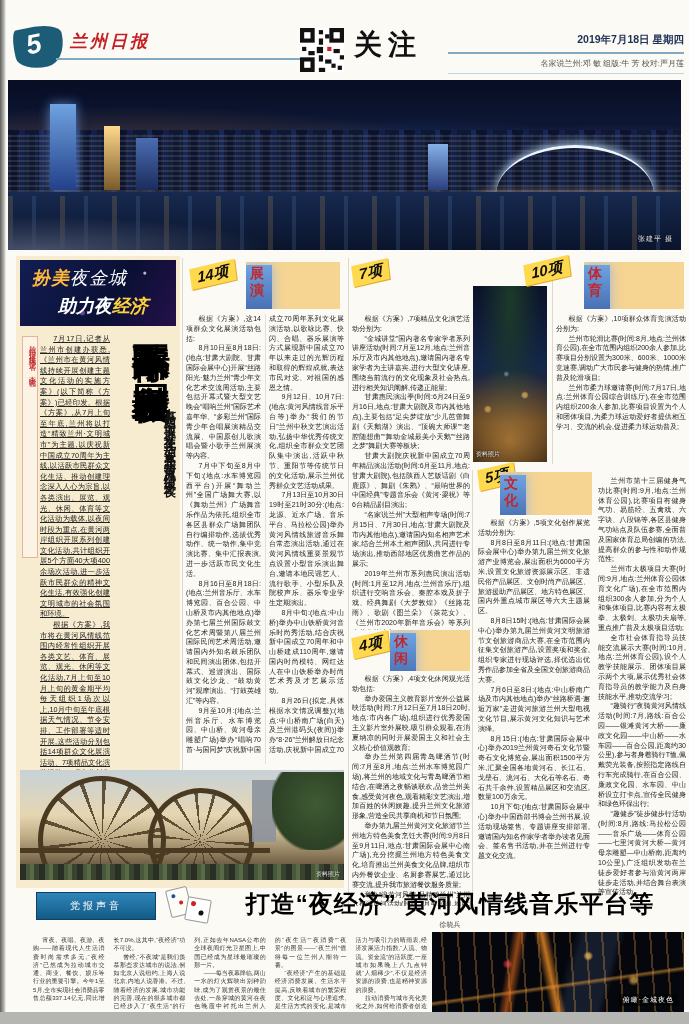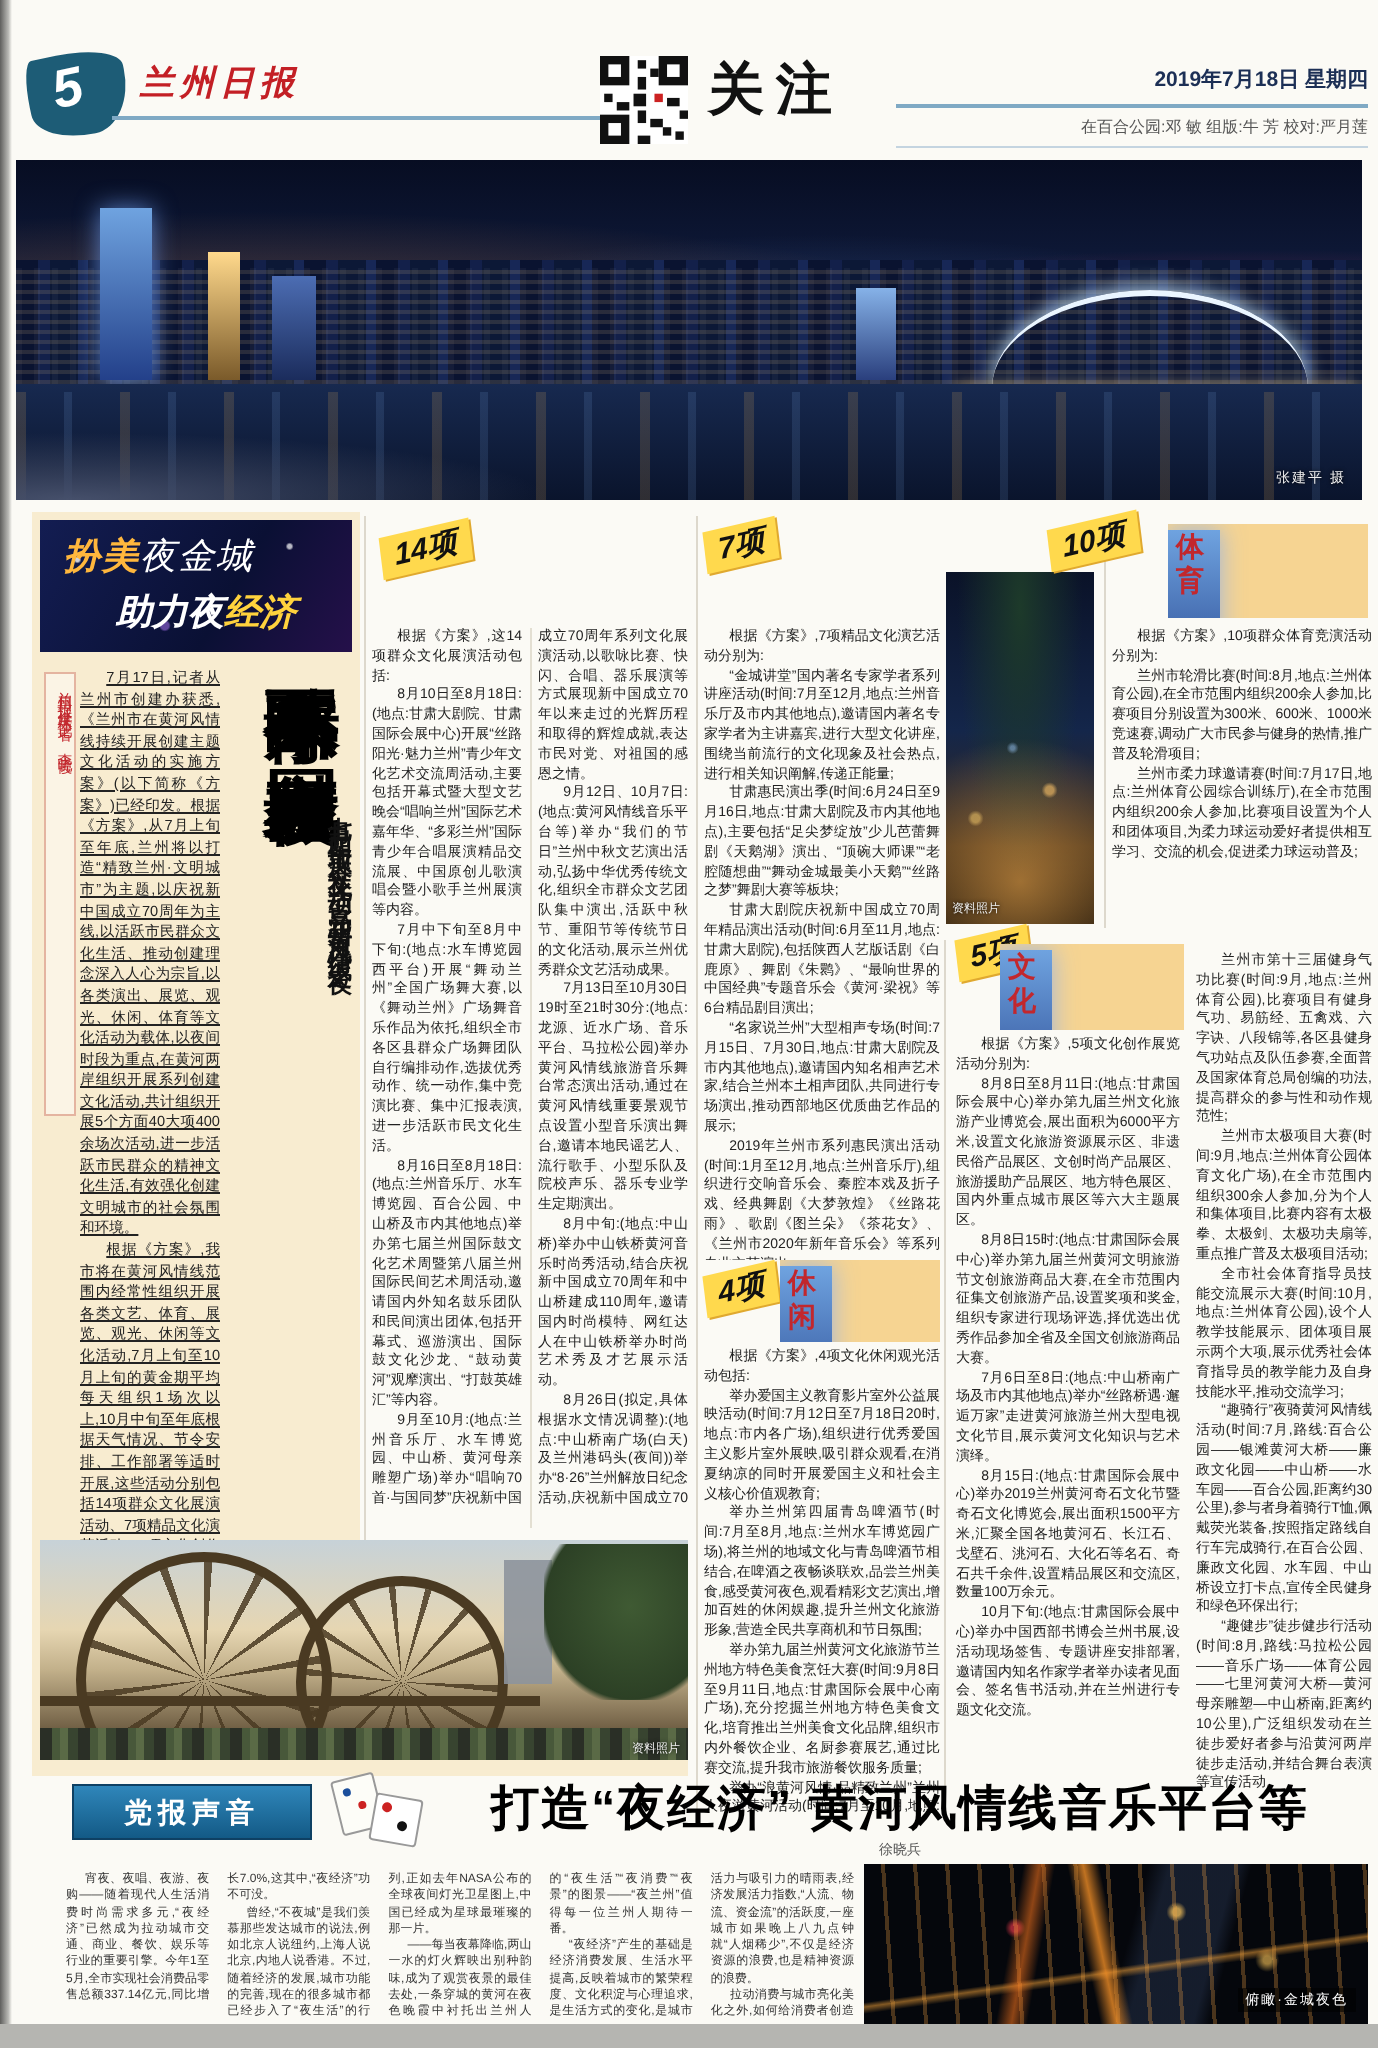--- a/index.html
+++ b/index.html
@@ -85,21 +85,21 @@
   .wheel-base{position:absolute;left:0;top:78px;width:250px;height:5px;background:#4a3a22;}
   .wheels .bldg{position:absolute;left:232px;top:10px;width:24px;height:62px;background:#8d949c;opacity:.9;}
   .wheels .tree{position:absolute;left:252px;top:2px;width:72px;height:78px;background:radial-gradient(ellipse at 60% 40%,#3f5a33,#2c4025 70%,transparent 75%);}
   .wheels .crowd{position:absolute;left:0;bottom:0;width:100%;height:18px;
     background:repeating-linear-gradient(90deg,#2a2f26 0 6px,#48583a 6px 10px,#5a6a46 10px 14px,#384430 14px 19px);}
   .wheels .cap{position:absolute;right:4px;bottom:3px;color:#eee;font-size:6px;text-shadow:0 0 2px #000;}
   .cream-foot{left:20px;top:880px;width:324px;height:8px;background:#f8ecd0;}
 
   
   .op-kicker{left:36px;top:892px;width:118px;height:26px;background:linear-gradient(180deg,#2f86ba,#135a86);border:1px solid #0e4063;
-    color:#fff;font-size:14px;font-weight:bold;text-align:center;line-height:26px;letter-spacing:3px;}
+    color:#fff;font-size:10px;font-weight:normal;text-align:center;line-height:26px;letter-spacing:3px;}
   .dice-wrap{left:164px;top:884px;width:50px;height:46px;}
   .tile{position:absolute;background:#fdfdf8;border:1px solid #999;border-radius:2px;}
   .tl1{left:4px;top:4px;width:20px;height:26px;transform:rotate(-14deg);}
   .tl2{left:22px;top:14px;width:22px;height:22px;transform:rotate(10deg);background:#fff;}
   .pip{position:absolute;border-radius:50%;}
   .op-headline{left:215px;top:888px;width:470px;text-align:center;font-size:24px;font-weight:900;color:#000;letter-spacing:1px;}
   .op-author{left:215px;top:920px;width:470px;text-align:center;font-size:7px;color:#555;}
   .op-body{left:33px;top:936px;width:394px;height:82px;column-count:5;column-gap:9px;
     font-size:6px;line-height:8.3px;text-align:justify;overflow:hidden;color:#333;}
   .op-body .para{margin:0;text-indent:1.6em;}
@@ -148,21 +148,21 @@
         <rect x="9" y="13" width="2" height="3"></rect>
           <rect x="12" y="15" width="3" height="2"></rect>
           <rect x="15" y="17" width="2" height="2"></rect>
         <rect x="9" y="19" width="3" height="2"></rect>
           <rect x="18" y="18" width="2" height="2"></rect>
       </g>
     </svg>
     <div class="abs focus-title">关注</div>
     <div class="abs date-line">2019年7月18日 星期四</div>
     <div class="abs hdr-rule1"></div>
-    <div class="abs editors">在百合公园:邓 敏 组版:牛 芳 校对:严月莲</div>
+    <div class="abs editors">名家说兰州:邓 敏 组版:牛 芳 校对:严月莲</div>
     <div class="abs hdr-rule2"></div>
   </div>
 
   <div class="abs hero">
     <div class="glowL"></div>
     <div class="skyline"></div>
     <div class="windows"></div>
     <div class="tower t1"></div>
     <div class="tower t2"></div>
     <div class="tower t3"></div>
@@ -187,20 +187,24 @@
     </div>
   <div class="abs main-headline">歌不断乐不停　同享魅力夜金城</div>
   <div class="abs sub-headline">七月起四十项群众文化活动点亮兰州黄河风情线之夜</div>
 
   <div class="abs vrule" style="left:182px;top:258px;height:626px;"></div>
   <div class="abs vrule" style="left:348px;top:258px;height:648px;"></div>
   <div class="abs vrule" style="left:472px;top:470px;height:436px;"></div>
   <div class="abs vrule" style="left:552px;top:264px;height:200px;"></div>
 
   <div class="abs" style="left:190px;top:264px;"><span class="badge" style="display:inline-block;">14项</span></div>
+  <div class="abs sec-head" style="left:246px;top:262px;width:94px;height:44px;">
+    <div class="t1">展演</div>
+
+  </div>
   <div class="abs sec-body two-col" style="left:186px;top:314px;width:158px;height:450px;">
       <p class="para">根据《方案》,这14项群众文化展演活动包括:</p>
       <p class="para">8月10日至8月18日:(地点:甘肃大剧院、甘肃国际会展中心)开展“丝路阳光·魅力兰州”青少年文化艺术交流周活动,主要包括开幕式暨大型文艺晚会“唱响兰州”国际艺术嘉年华、“多彩兰州”国际青少年合唱展演精品交流展、中国原创儿歌演唱会暨小歌手兰州展演等内容。</p>
       <p class="para">7月中下旬至8月中下旬:(地点:水车博览园西平台)开展“舞动兰州”全国广场舞大赛,以《舞动兰州》广场舞音乐作品为依托,组织全市各区县群众广场舞团队自行编排动作,选拔优秀动作、统一动作,集中竞演比赛、集中汇报表演,进一步活跃市民文化生活。</p>
       <p class="para">8月16日至8月18日:(地点:兰州音乐厅、水车博览园、百合公园、中山桥及市内其他地点)举办第七届兰州国际鼓文化艺术周暨第八届兰州国际民间艺术周活动,邀请国内外知名鼓乐团队和民间演出团体,包括开幕式、巡游演出、国际鼓文化沙龙、“鼓动黄河”观摩演出、“打鼓英雄汇”等内容。</p>
       <p class="para">9月至10月:(地点:兰州音乐厅、水车博览园、中山桥、黄河母亲雕塑广场)举办“唱响70首·与国同梦”庆祝新中国成立70周年系列文化展演活动,以歌咏比赛、快闪、合唱、器乐展演等方式展现新中国成立70年以来走过的光辉历程和取得的辉煌成就,表达市民对党、对祖国的感恩之情。</p>
       <p class="para">9月12日、10月7日:(地点:黄河风情线音乐平台等)举办“我们的节日”兰州中秋文艺演出活动,弘扬中华优秀传统文化,组织全市群众文艺团队集中演出,活跃中秋节、重阳节等传统节日的文化活动,展示兰州优秀群众文艺活动成果。</p>
       <p class="para">7月13日至10月30日19时至21时30分:(地点:龙源、近水广场、音乐平台、马拉松公园)举办黄河风情线旅游音乐舞台常态演出活动,通过在黄河风情线重要景观节点设置小型音乐演出舞台,邀请本地民谣艺人、流行歌手、小型乐队及院校声乐、器乐专业学生定期演出。</p>
       <p class="para">8月中旬:(地点:中山桥)举办中山铁桥黄河音乐时尚秀活动,结合庆祝新中国成立70周年和中山桥建成110周年,邀请国内时尚模特、网红达人在中山铁桥举办时尚艺术秀及才艺展示活动。</p>
       <p class="para">8月26日(拟定,具体根据水文情况调整):(地点:中山桥南广场(白天)及兰州港码头(夜间))举办“8·26”兰州解放日纪念活动,庆祝新中国成立70周年和兰州解放70周年。</p>

